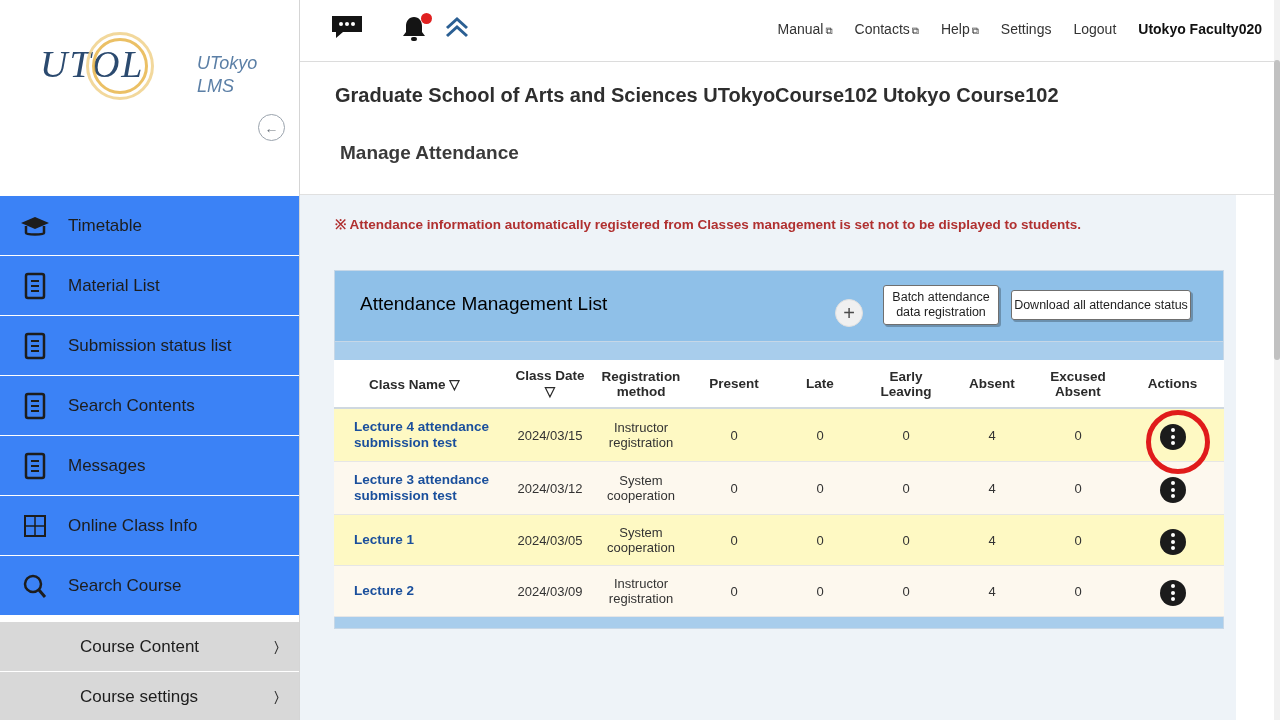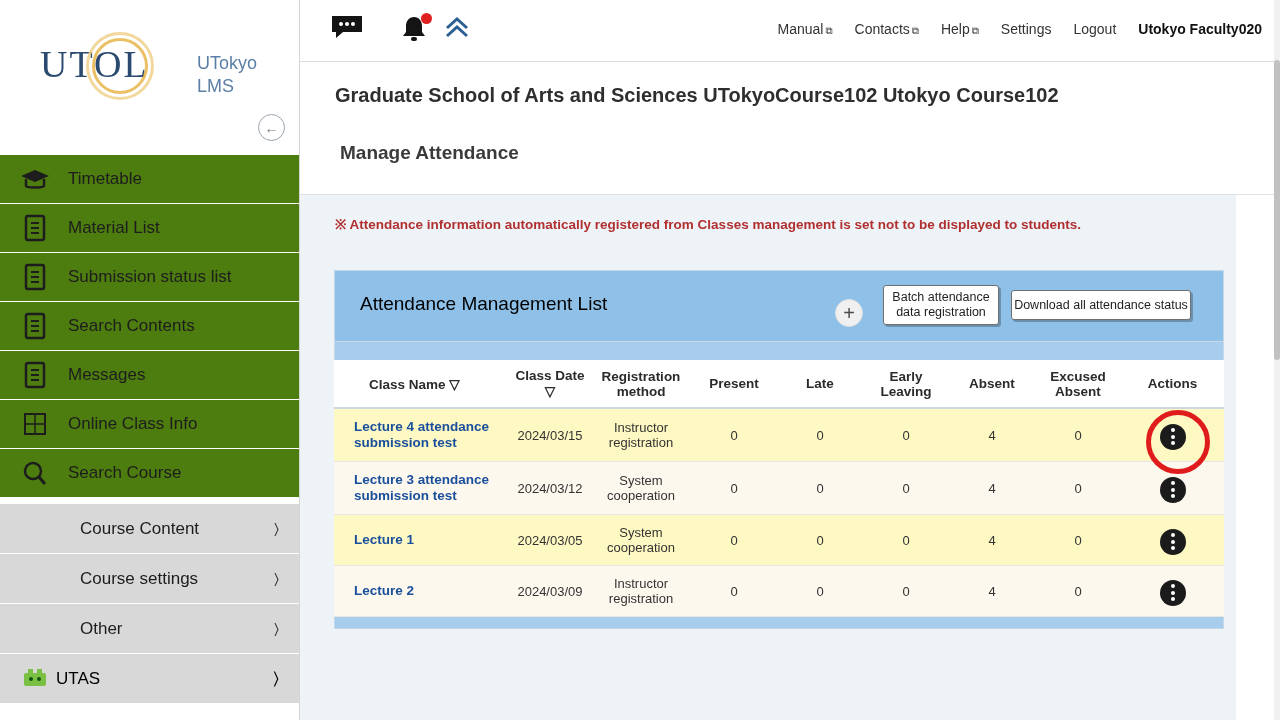--- a/index.html
+++ b/index.html
@@ -13,21 +13,21 @@
   #app { position: relative; width: 1280px; height: 720px; }
 
   
   #sidebar {
     position: absolute; left: 0; top: 0;
     width: 300px; height: 720px;
     background: #ffffff;
     border-right: 1px solid #d5d5d5;
     overflow: hidden;
   }
-  #logo-area { position: relative; height: 155px; }
+  #logo-area { position: relative; height: 196px; font-style: italic; }
   .logo-wrap { position: absolute; left: 40px; top: 42px; }
   .logo-text {
     font-family: "Liberation Serif", serif;
     font-size: 38px; letter-spacing: 2px; color: #2b4a6f;
     font-weight: 400;
   }
   .logo-ring {
     position: absolute; left: 92px; top: 38px;
     width: 56px; height: 56px; border-radius: 50%;
     border: 3px solid #e8b54a; opacity: .85;
@@ -39,22 +39,22 @@
   }
   #collapse-btn {
     position: absolute; right: 14px; top: 114px;
     width: 27px; height: 27px; border-radius: 50%;
     border: 1px solid #9aa3ad; color: #6b737c;
     display: flex; align-items: center; justify-content: center;
     font-size: 14px; background: #fff; cursor: pointer;
   }
 
   .nav-item {
-    height: 49px; display: flex; align-items: center;
-    background: #4d7c0f; color: #1d1d1d;
+    height: 60px; display: flex; align-items: center;
+    background: #3b82f6; color: #1d1d1d;
     border-bottom: 1px solid #ffffff;
     font-size: 17px; padding-left: 18px; cursor: pointer;
   }
   .nav-item .label { margin-left: 16px; }
   .nav-icon { width: 34px; height: 30px; display: block; }
 
   .sub-item {
     height: 50px; display: flex; align-items: center; justify-content: space-between;
     background: #d8d8d8; color: #1d1d1d;
     border-bottom: 1px solid #ffffff;

